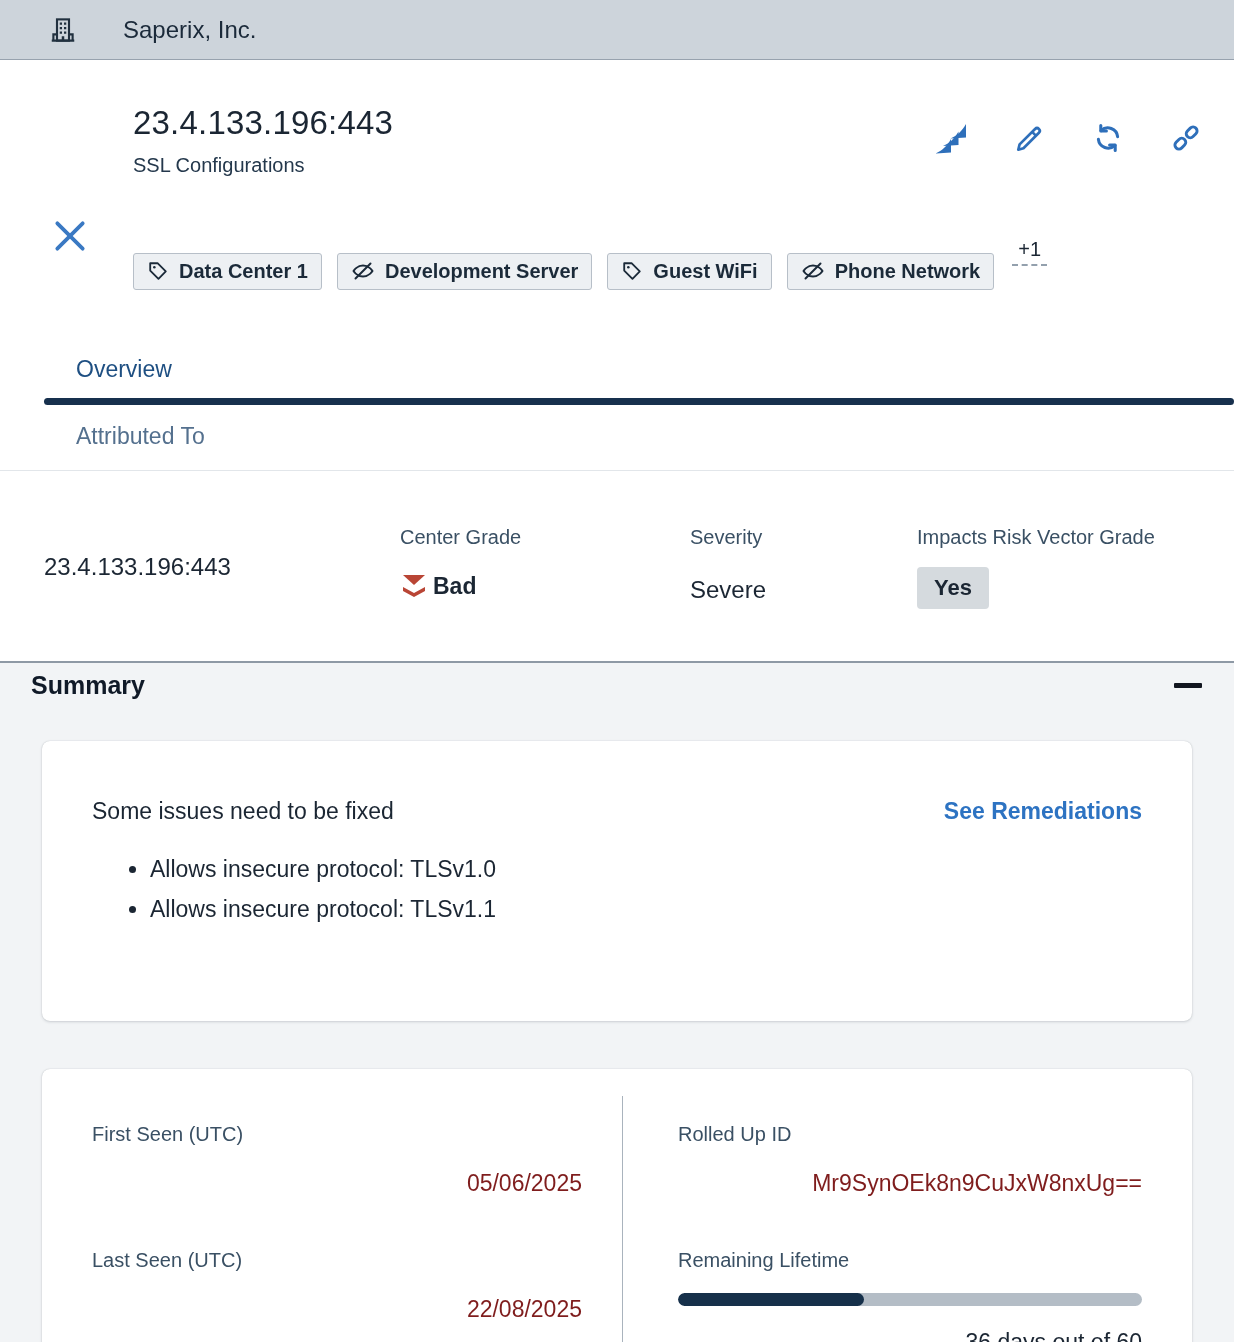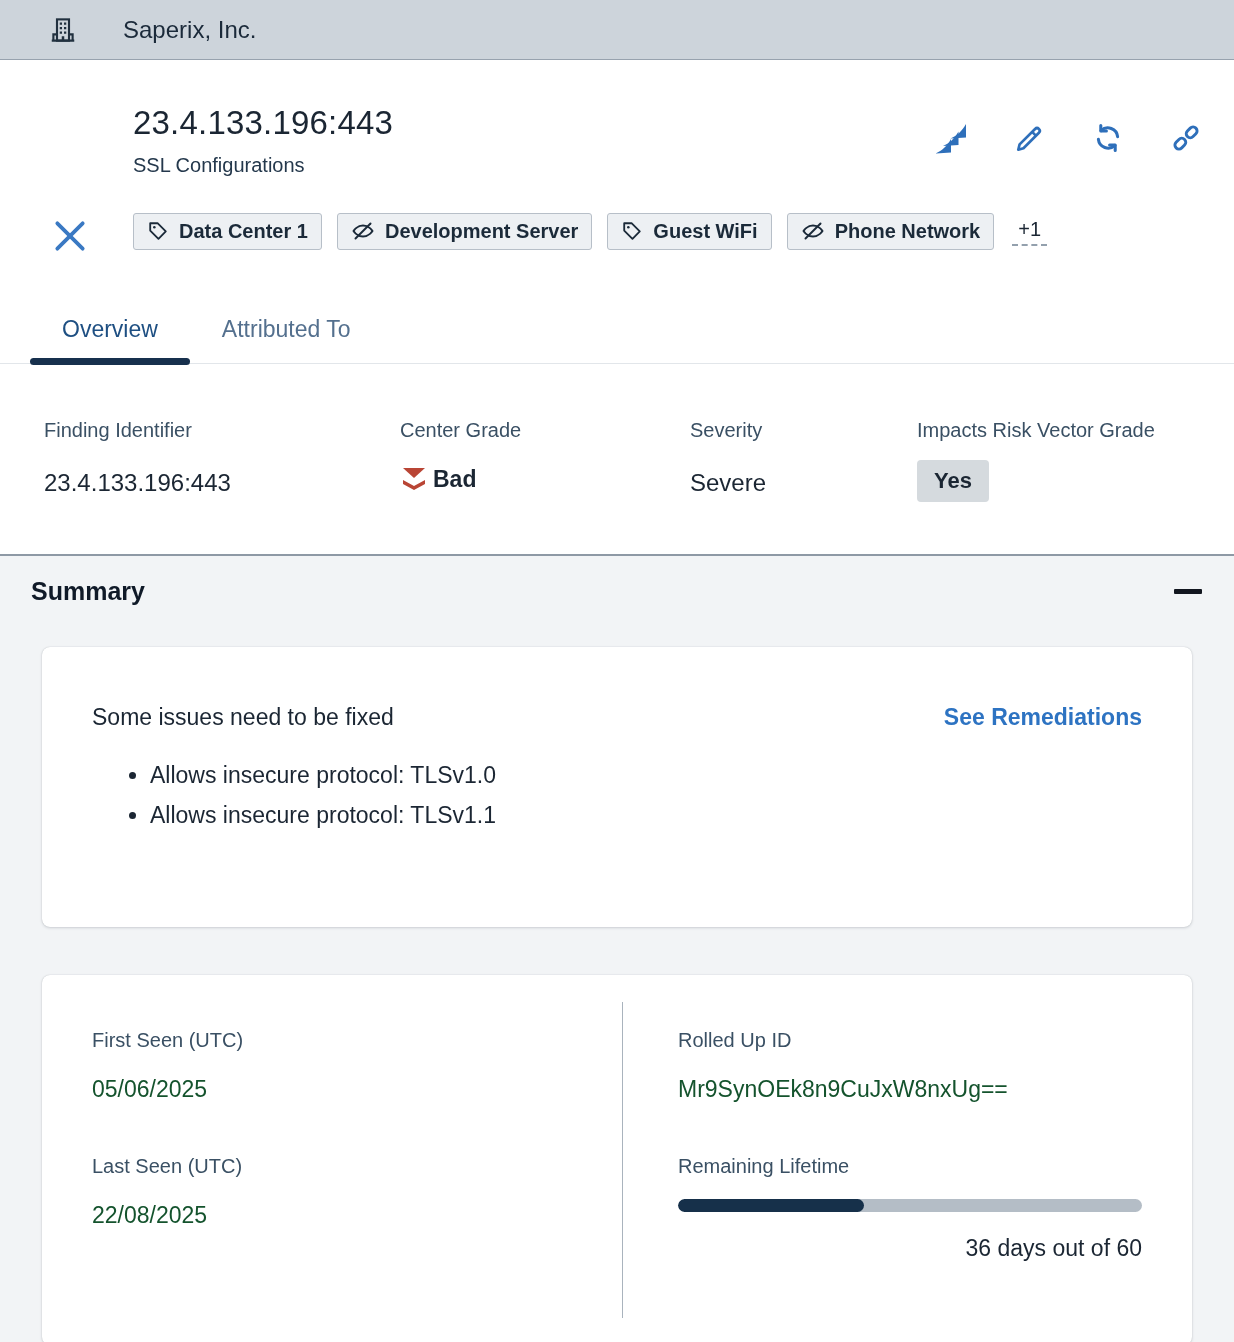--- a/index.html
+++ b/index.html
@@ -33,30 +33,30 @@
   .title-row { display:flex; justify-content:space-between; align-items:flex-start; }
   .finding-title { margin:0; font-size:33px; font-weight:400; line-height:1.05; color:#1b2633; letter-spacing:0.2px; }
   .finding-subtitle { margin-top:13px; font-size:20px; color:#24384c; }
   .actions { display:flex; gap:46px; margin-top:16px; }
   .icon-btn { background:none; border:none; padding:0; width:32px; height:32px; cursor:pointer; color:#2e6fba; display:flex; align-items:center; justify-content:center; }
 
   .tags-row { margin-top:36px; display:flex; align-items:center; gap:15px; }
   .chip {
     height:37px; border:1px solid #b7bfc8; background:#edf0f3; border-radius:3px;
     display:flex; align-items:center; gap:10px; padding:0 13px;
-    font-size:20px; font-weight:bold; color:#1b2a39; cursor:pointer;
+    font-size:20px; font-weight:bold; color:#1b2a39; cursor:pointer;margin-top:40px;
   }
   .chip svg { flex:0 0 auto; }
   .more-tags {
     margin-left:3px; font-size:20px; color:#1b2633; cursor:pointer;
     padding-bottom:3px; border-bottom:2px dashed #93a0ad; background:none; border-top:none; border-left:none; border-right:none;
   }
 
   
-  .tabs { margin-top:46px; display:flex; padding-left:30px; border-bottom:1px solid #e2e6ea; }
+  .tabs { margin-top:46px; display:flex; padding-left:44px; border-bottom:1px solid #e2e6ea;flex-direction:column; }
   .tab {
     position:relative; height:67px; padding:0 32px; display:flex; align-items:center;
     font-size:23px; color:#54708e; background:none; border:none; cursor:pointer;
     font-family:inherit;
   }
   .tab.active { color:#1e4f82; }
   .tab.active::after {
     content:""; position:absolute; left:0; right:0; bottom:-2px; height:7px;
     border-radius:4px; background:#17304d;
   }
@@ -73,21 +73,21 @@
   .yes-badge {
     display:inline-block; margin-top:18px; padding:8px 17px;
     background:#d5dade; border-radius:4px; font-size:22px; font-weight:bold; color:#1b2633;
   }
 
   
   .summary-section {
     flex:1 1 auto; background:#f2f4f6; border-top:2px solid #8e99a5;
     padding:0 31px;
   }
-  .summary-head { display:flex; justify-content:space-between; align-items:center; padding-top:21px; }
+  .summary-head { display:flex; justify-content:space-between; align-items:center; padding-top:8px; }
   .summary-title { margin:0; font-size:25px; font-weight:bold; color:#101a28; }
   .collapse-btn { background:none; border:none; width:30px; height:30px; cursor:pointer; display:flex; align-items:center; justify-content:center; padding:0; }
   .collapse-btn .bar { width:28px; height:5px; background:#12161f; border-radius:1px; }
 
   .card {
     background:#fff; border-radius:8px; margin:0 11px;
     box-shadow:0 1px 3px rgba(27,38,51,.16), 0 0 1px rgba(27,38,51,.24);
   }
   .issues-card { margin-top:40px; padding:57px 50px 92px 50px; }
   .issues-head-row { display:flex; justify-content:space-between; align-items:flex-start; }
@@ -97,21 +97,21 @@
     font-size:23px; font-weight:bold; color:#2d73c2; font-family:inherit;
   }
   .issues-list { margin:24px 0 0 0; padding-left:58px; }
   .issues-list li { font-size:23px; line-height:40px; color:#1b2633; }
   .issues-list li::marker { color:#1b2633; }
 
   .details-card { margin-top:48px; display:grid; grid-template-columns:580px 1fr; padding:27px 0; }
   .c2-left  { padding:27px 40px 56px 50px; }
   .c2-right { border-left:1px solid #a9b3bd; padding:27px 50px 56px 55px; }
   .d-label { font-size:20px; color:#3a5064; }
-  .d-value { margin-top:24px; font-size:23px; color:#14532d; }
+  .d-value { margin-top:24px; font-size:23px; color:#7f1d1d;text-align:right; }
   .d-group + .d-group { margin-top:52px; }
   .progress-track { margin-top:21px; height:13px; border-radius:7px; background:#b4bdc6; overflow:hidden; }
   .progress-fill { height:100%; width:0; background:#16304a; border-radius:7px; }
   .days-text { margin-top:23px; text-align:right; font-size:23px; color:#1b2633; }
 </style>
 </head>
 <body>
 
 <div class="screen">
 
@@ -232,21 +232,20 @@
       </div>
     </div>
 
     <nav class="tabs">
       <button class="tab active">Overview</button>
       <button class="tab">Attributed To</button>
     </nav>
 
     <div class="finding-grid">
       <div>
-        <div class="f-label">Finding Identifier</div>
         <div class="f-value">23.4.133.196:443</div>
       </div>
       <div>
         <div class="f-label">Center Grade</div>
         <div class="grade-value">
           <span style="display:flex;">
             <svg width="28" height="26" viewBox="0 0 28 26" fill="#b94535">
               <polygon points="3,2 25,2 14,12"></polygon>
               <polygon points="3,14 3,18 14,24 25,18 25,14 14,20"></polygon>
             </svg>

